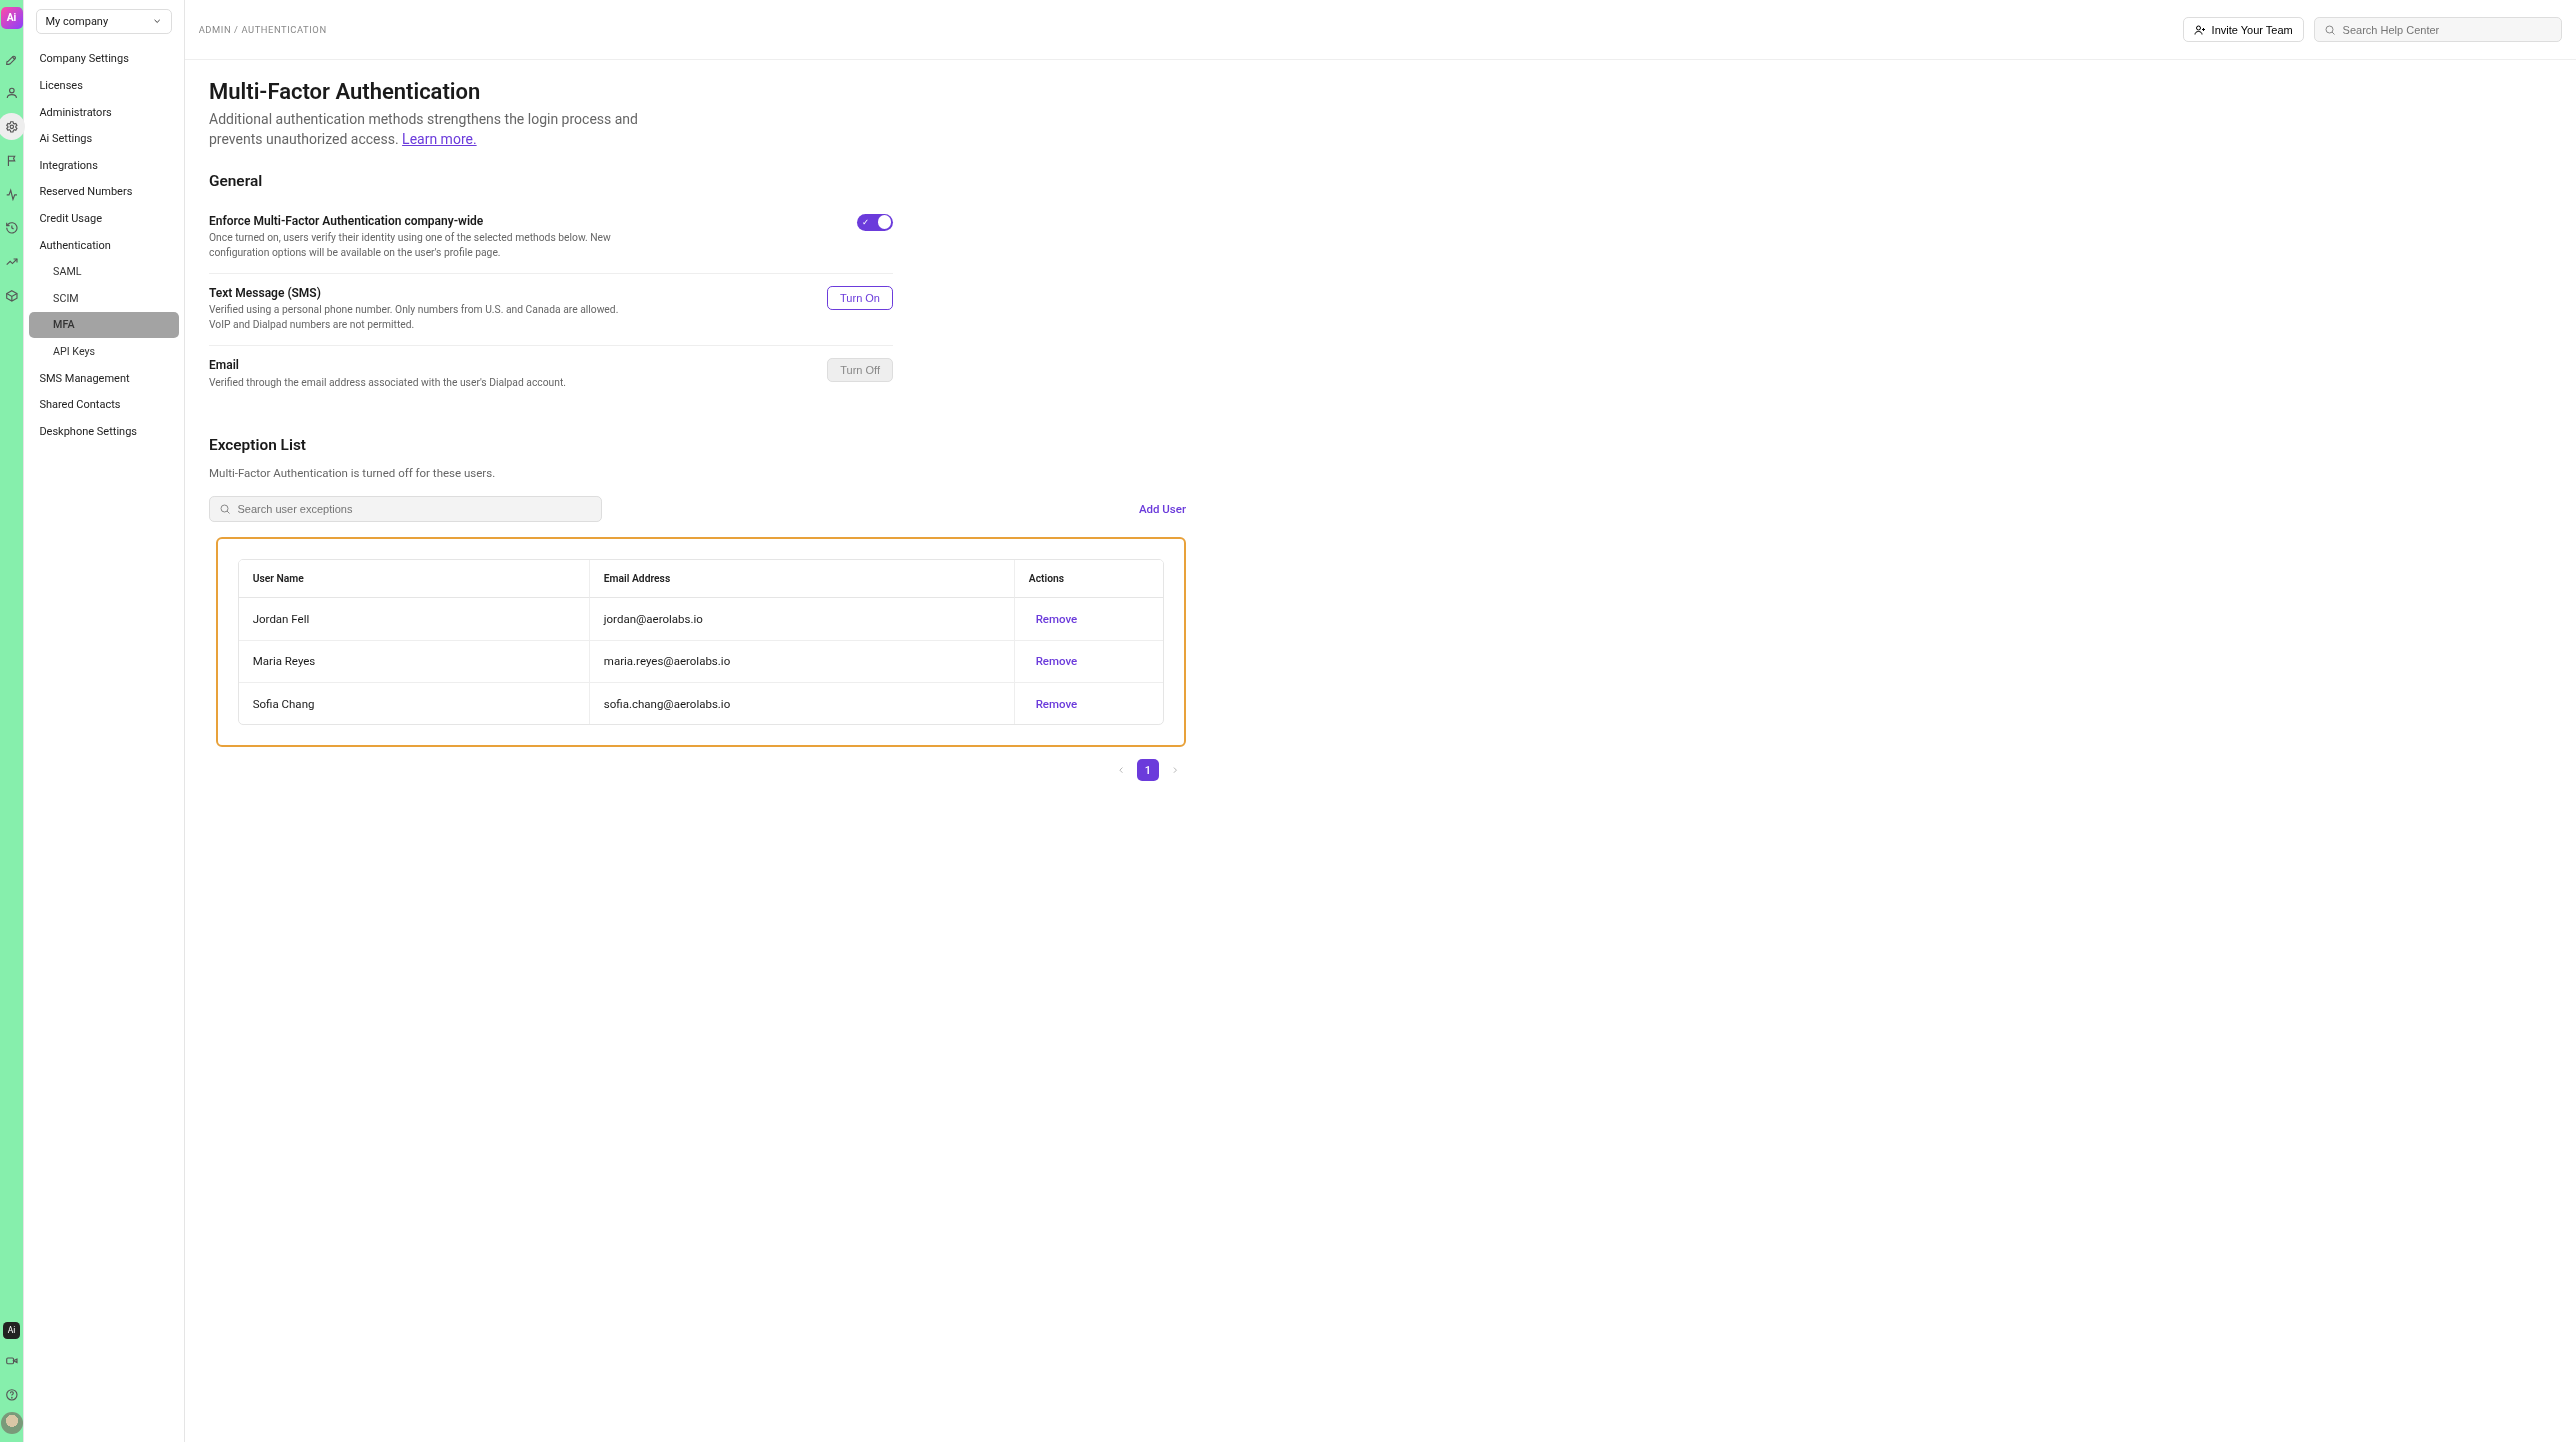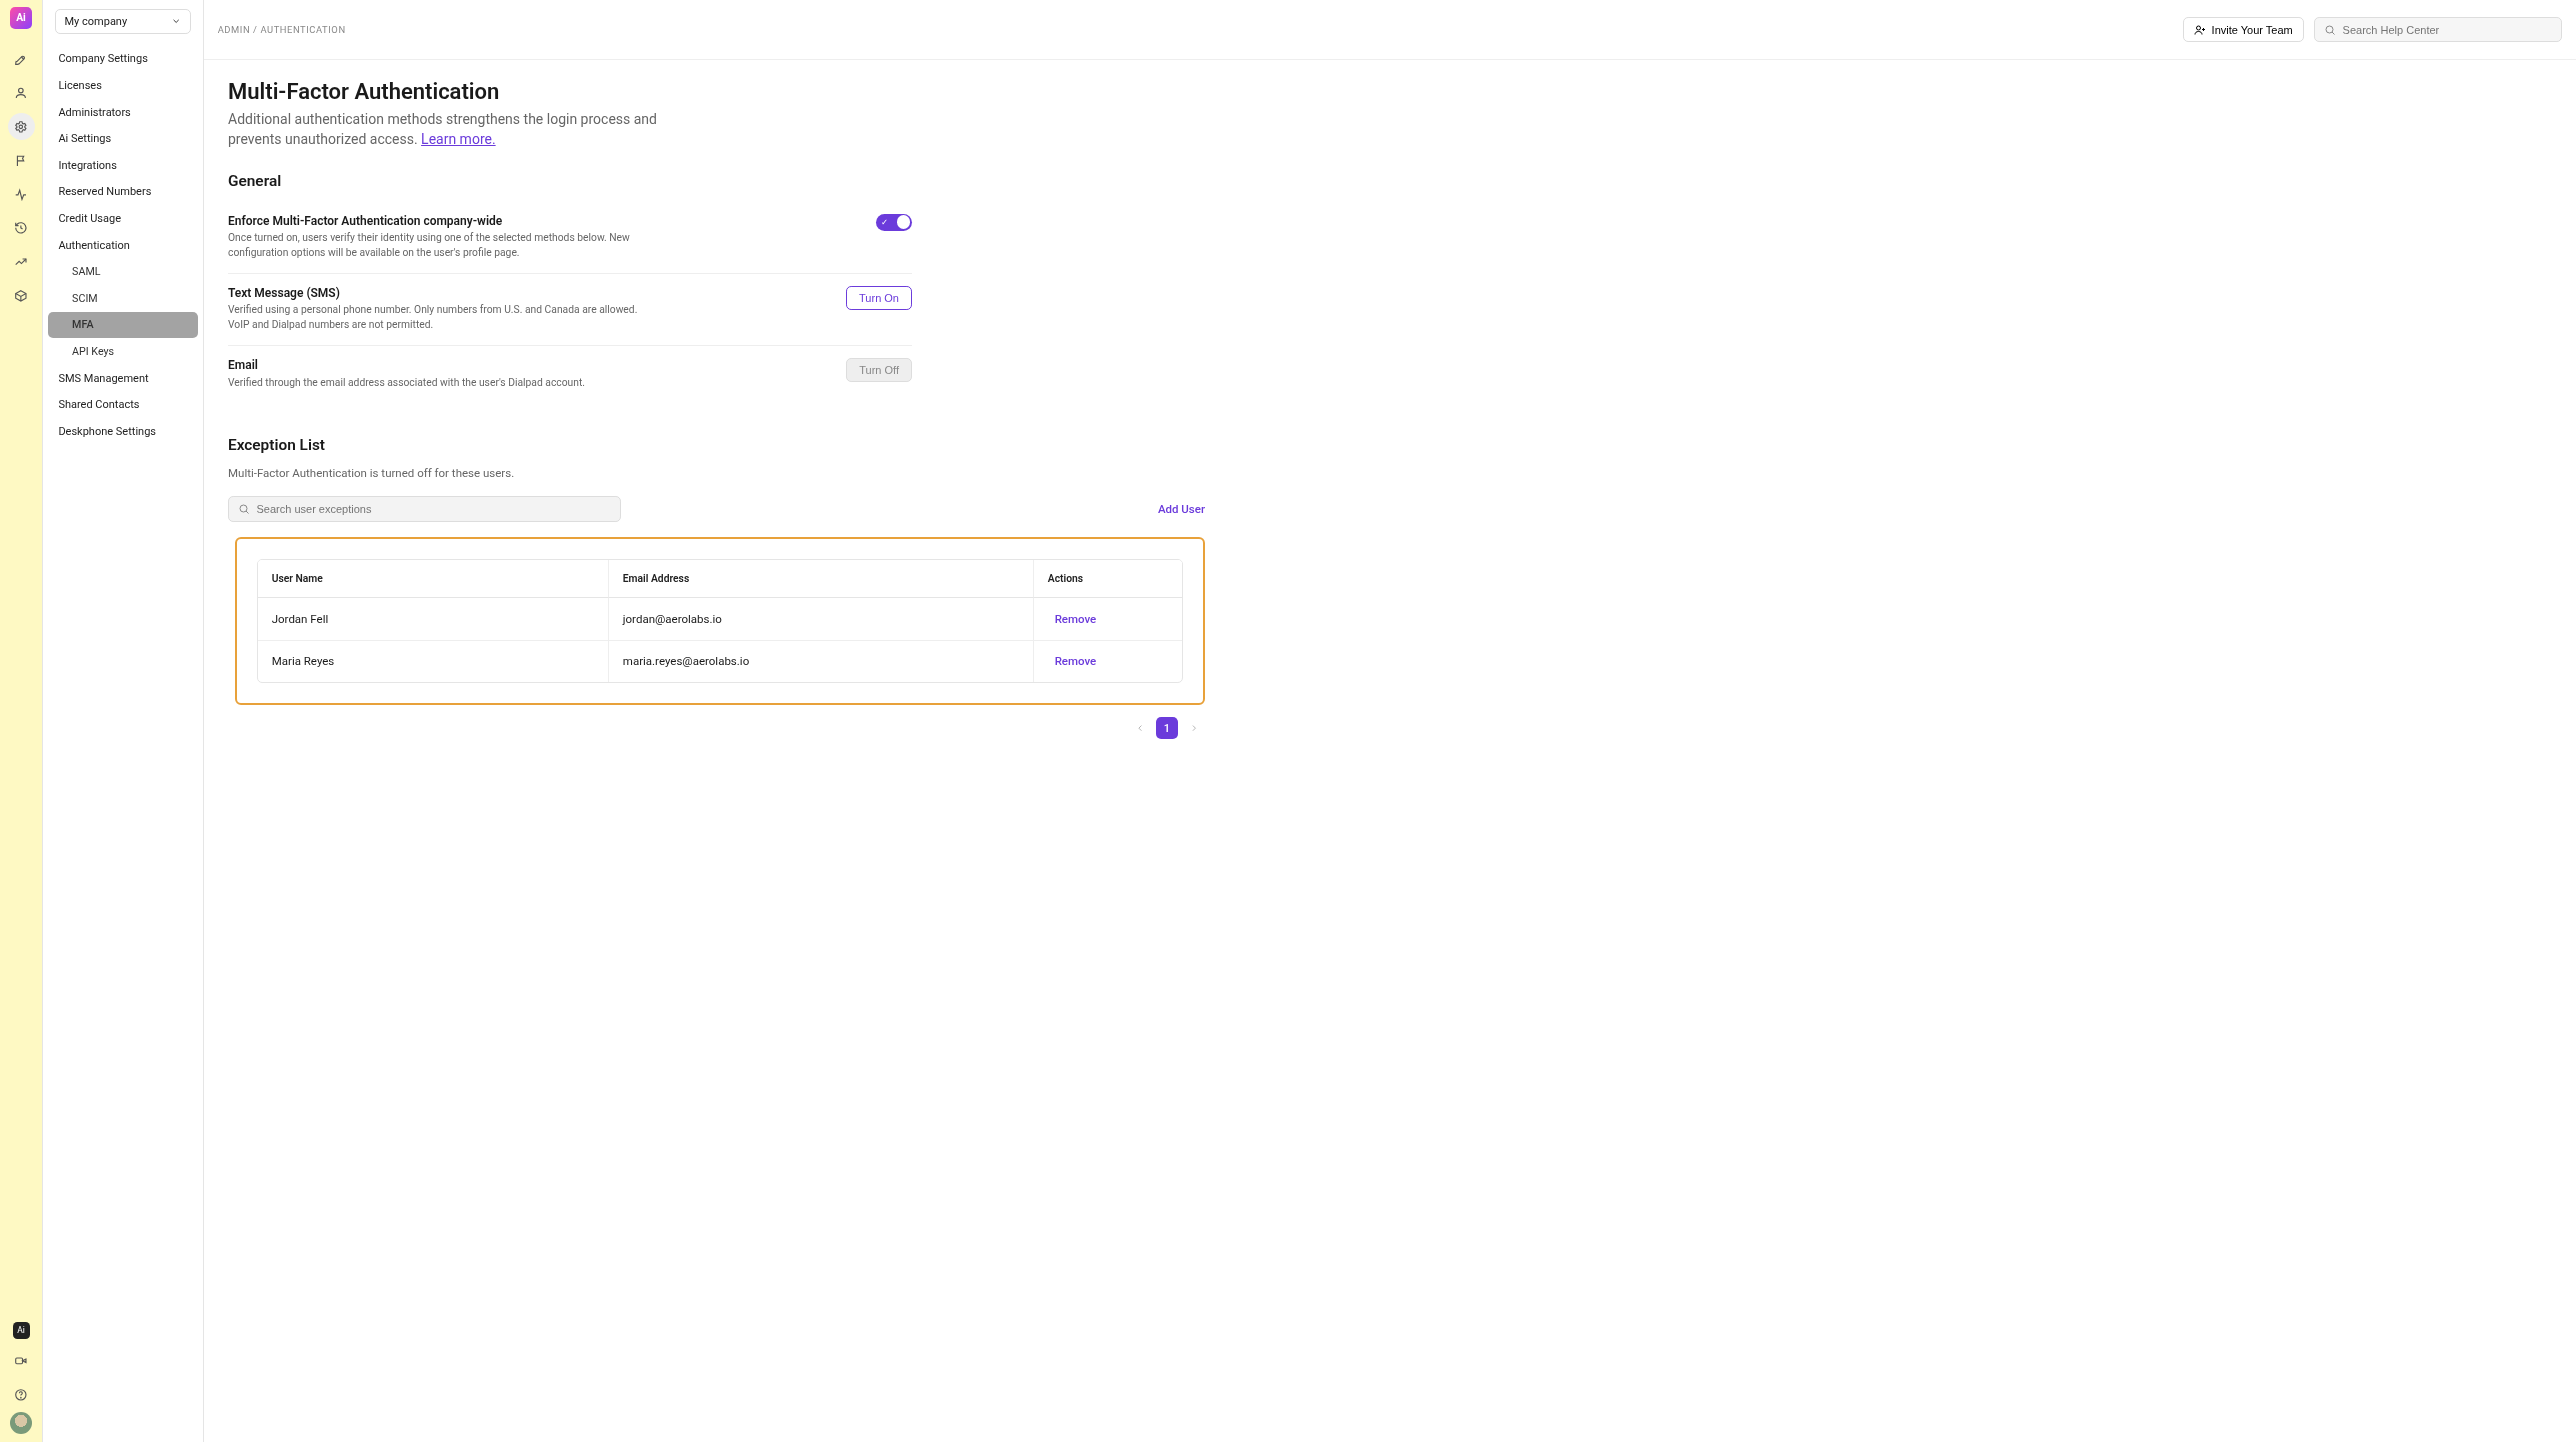--- a/index.html
+++ b/index.html
@@ -1,20 +1,20 @@
 <!DOCTYPE html>
 <html style="font-size:13.7px"><head>
 <meta charset="utf-8">
 <style>
 * { box-sizing: border-box; margin: 0; padding: 0; }
 body { font-family: -apple-system, BlinkMacSystemFont, "Segoe UI", Roboto, sans-serif; font-size: 12px; color: #1a1a1a; background: #fff; }
 .app { display: flex; height: 100vh; }
 
 
-.rail { width: 43px; border-right: 0.9px solid #e5e5e5; display: flex; flex-direction: column; align-items: center; padding-top: 6.8px; background:#fef9c3;}
+.rail { width: 24px; border-right: 0.9px solid #e5e5e5; display: flex; flex-direction: column; align-items: center; padding-top: 6.8px; background:#86efac;}
 .rail-logo { width: 22px; height: 22px; border-radius: 5.1px; background: linear-gradient(135deg,#ff4da6,#8a3ffc); display:flex;align-items:center;justify-content:center;color:#fff;font-weight:700;font-size:10.3px; margin-bottom:13.7px;}
 .rail-icon { width:27px;height:27px;display:flex;align-items:center;justify-content:center;color:#555;border-radius:50%; margin:3.4px 0; cursor:pointer;}
 .rail-icon.active{background:#eee;}
 .rail-spacer{flex:1;}
 .rail-avatar{width:22px;height:22px;border-radius:50%;background:#b7d8c6;margin-bottom:8.5px;background-image:radial-gradient(circle at 50% 40%, #d9c7a6 35%, #7a9a7a 36%);}
 .rail-mini{width:17px;height:17px;border-radius:4.3px;background:#222;display:flex;align-items:center;justify-content:center;color:#fff;font-size:8.5px;margin:5.1px 0;}
 
 
 .sidebar { width: 161px; border-right: 0.9px solid #e5e5e5; display:flex;flex-direction:column; }
 .company-select{margin:8.5px 12px 12px 12px; border:0.9px solid #ddd;border-radius:5.1px;padding:5.1px 8.5px;display:flex;align-items:center;justify-content:space-between;font-size:11px;cursor:pointer;}
@@ -268,20 +268,25 @@
             <tr>
               <td class="col-name">Jordan Fell</td>
               <td class="col-email">jordan@aerolabs.io</td>
               <td class="col-act"><span class="remove-link">Remove</span></td>
             </tr>
             <tr>
               <td class="col-name">Maria Reyes</td>
               <td class="col-email">maria.reyes@aerolabs.io</td>
               <td class="col-act"><span class="remove-link">Remove</span></td>
             </tr>
+            <tr>
+              <td class="col-name">Sofia Chang</td>
+              <td class="col-email">sofia.chang@aerolabs.io</td>
+              <td class="col-act"><span class="remove-link">Remove</span></td>
+            </tr>
           </tbody>
         </table>
       </div>
 
       <div class="pager">
         <span class="pg-btn">
             <svg width="10.3" height="10.3" viewBox="0 0 24 24" fill="none" stroke="currentColor" stroke-width="2">
               <path d="M15 6l-6 6 6 6"></path>
             </svg>
           </span>

